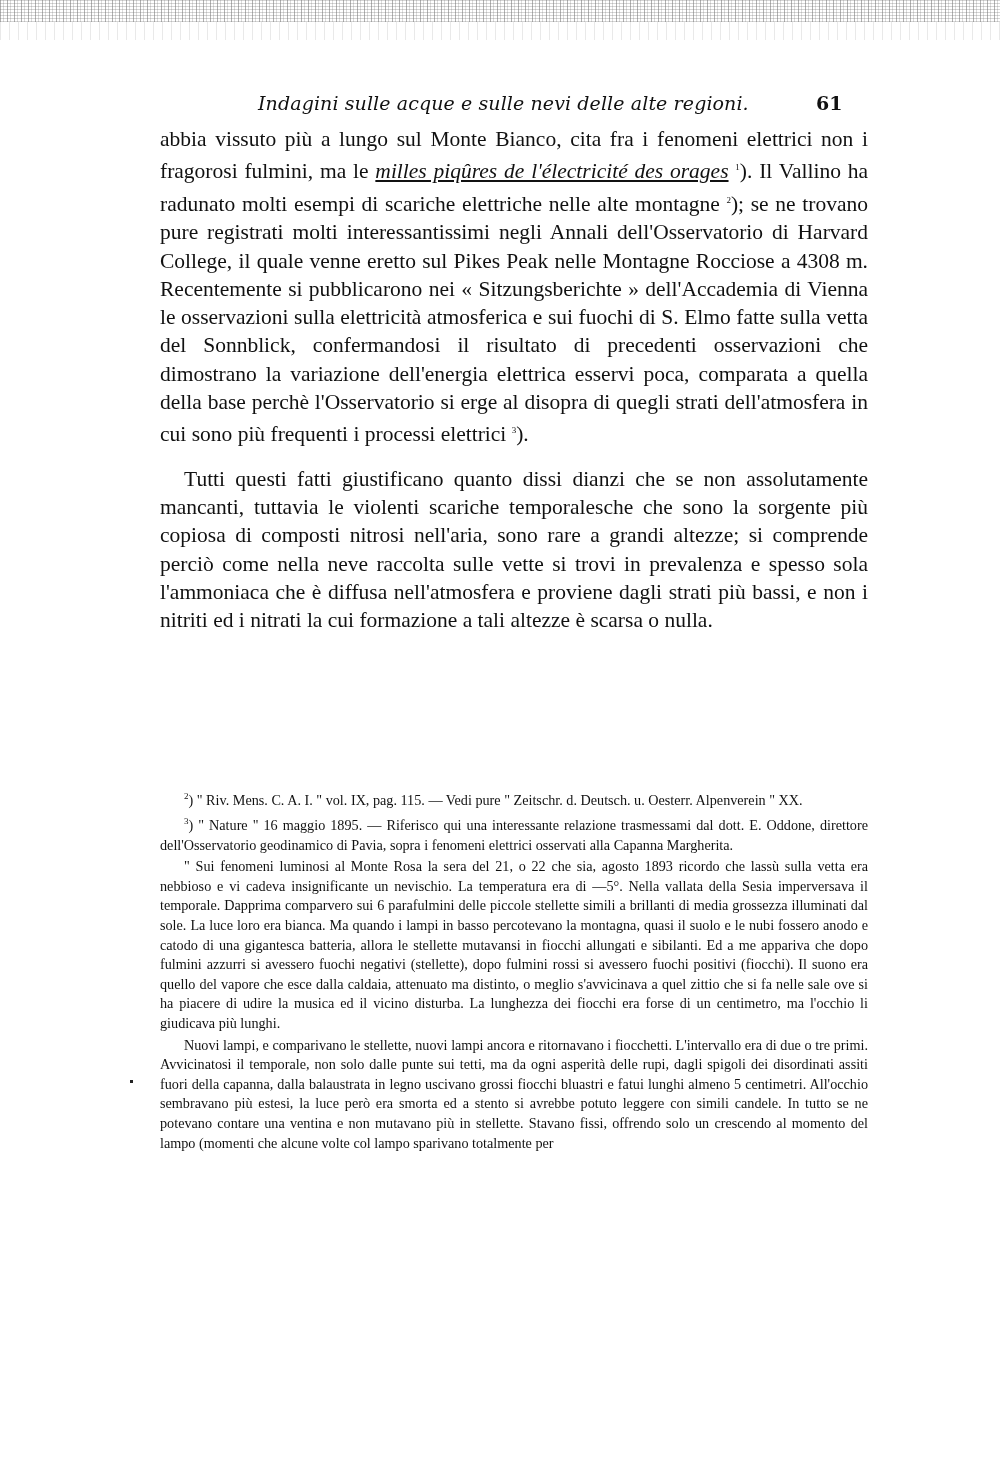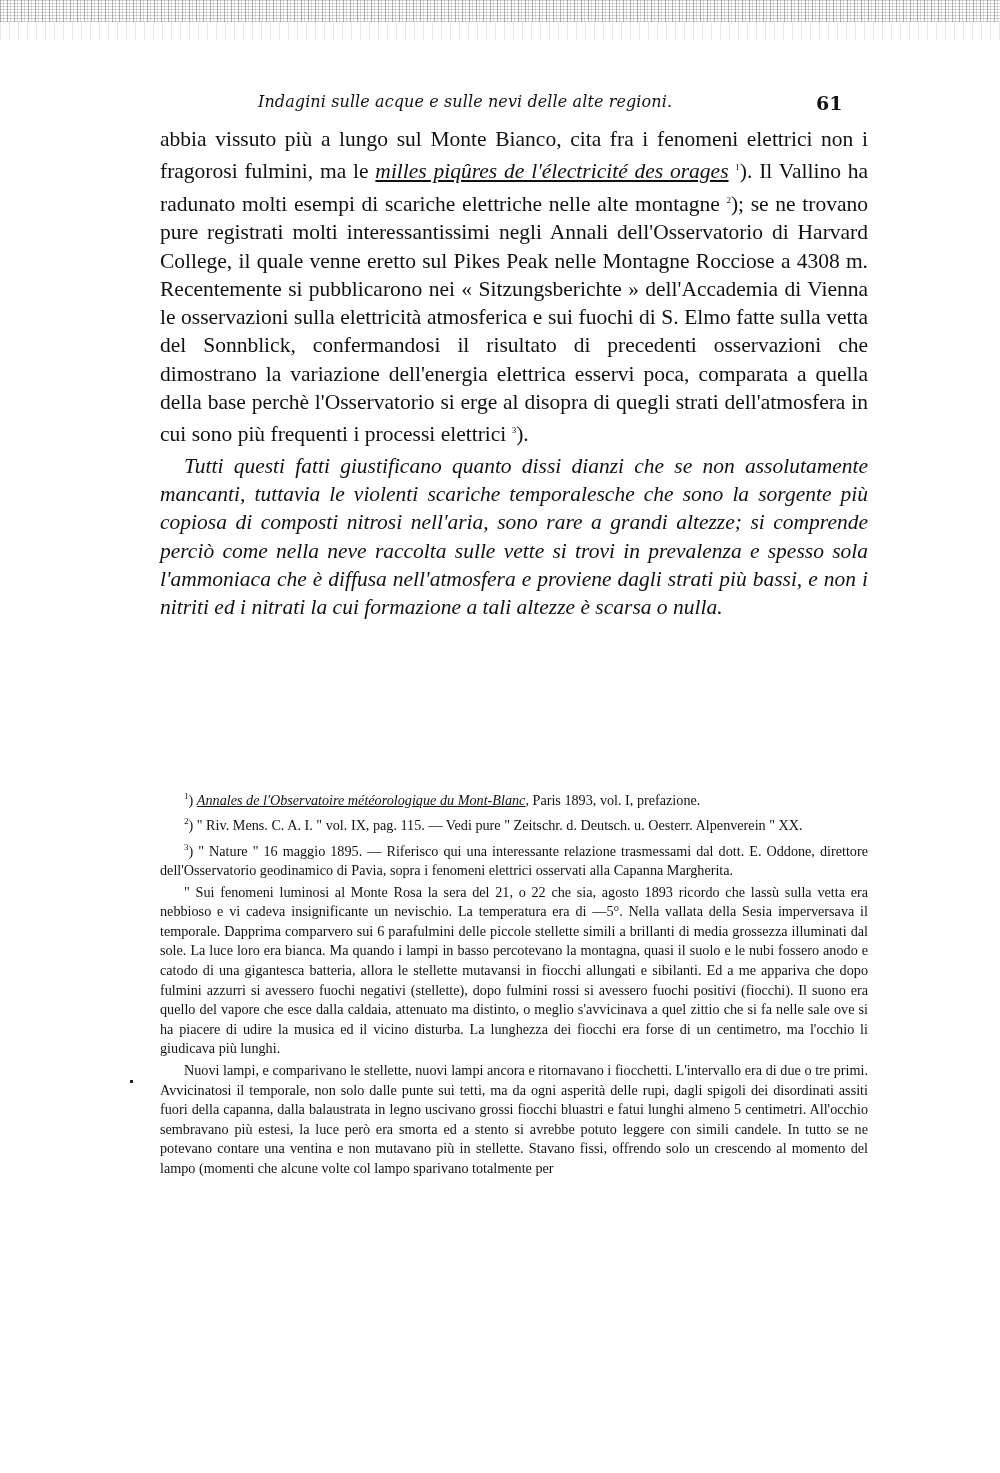--- a/index.html
+++ b/index.html
@@ -14,32 +14,32 @@
       repeating-linear-gradient(0deg, rgba(0,0,0,0.3) 0 1px, transparent 1px 3px);
     opacity: 0.55;
   }
   .scan-noise-fade {
     position: absolute; left: 0; top: 22px; width: 1000px; height: 18px;
     background: repeating-linear-gradient(90deg, rgba(0,0,0,0.25) 0 1px, transparent 1px 9px);
     opacity: 0.35;
   }
   .running-head {
     position: absolute; left: 258px; top: 92px; width: 590px;
-    font-size: 16px; font-style: italic; letter-spacing: 0.1px;
+    font-size: 19px; font-style: italic; letter-spacing: 0.1px;
   }
   .page-number {
     position: absolute; left: 816px; top: 92px; font-size: 19px; font-weight: bold;
   }
   .main-text {
     position: absolute; left: 160px; top: 125px; width: 708px;
     font-size: 21.5px; line-height: 28.3px; text-align: justify;
     font-family: "Liberation Serif", "DejaVu Serif", serif;
   }
   .main-text p { margin: 0; }
-  .main-text p.indent { text-indent: 24px; margin-top: 3px; font-style: italic; }
+  .main-text p.indent { text-indent: 24px; margin-top: 16px; }
   .footnotes {
     position: absolute; left: 160px; top: 787px; width: 708px;
     font-size: 14.2px; line-height: 19.6px; text-align: justify;
     font-family: "Liberation Serif", "DejaVu Serif", serif;
   }
   .footnotes p { margin: 0 0 2px 0; text-indent: 24px; }
   .fn-mark { font-size: 9px; vertical-align: super; }
   .italic { font-style: italic; text-decoration: underline; }
   .margin-dot {
     position: absolute; left: 130px; top: 1080px; width: 3px; height: 3px; background: #222;
@@ -53,20 +53,19 @@
 
 <div class="running-head">Indagini sulle acque e sulle nevi delle alte regioni.</div>
 <div class="page-number">61</div>
 
 <div class="main-text">
   <p><span>abbia vissuto più a lungo sul Monte Bianco, cita fra i fenomeni elettrici non i fragorosi fulmini, ma le </span><span class="italic">milles piqûres de l'électricité des orages</span> <span class="fn-mark">1</span><span>). Il Vallino ha radunato molti esempi di scariche elettriche nelle alte montagne </span><span class="fn-mark">2</span><span>); se ne trovano pure registrati molti interessantissimi negli Annali dell'Osservatorio di Harvard College, il quale venne eretto sul Pikes Peak nelle Montagne Rocciose a 4308 m. Recentemente si pubblicarono nei « Sitzungsberichte » dell'Accademia di Vienna le osservazioni sulla elettricità atmosferica e sui fuochi di S. Elmo fatte sulla vetta del Sonnblick, confermandosi il risultato di precedenti osservazioni che dimostrano la variazione dell'energia elettrica esservi poca, comparata a quella della base perchè l'Osservatorio si erge al disopra di quegli strati dell'atmosfera in cui sono più frequenti i processi elettrici </span><span class="fn-mark">3</span><span>).</span></p>
   <p class="indent">Tutti questi fatti giustificano quanto dissi dianzi che se non assolutamente mancanti, tuttavia le violenti scariche temporalesche che sono la sorgente più copiosa di composti nitrosi nell'aria, sono rare a grandi altezze; si comprende perciò come nella neve raccolta sulle vette si trovi in prevalenza e spesso sola l'ammoniaca che è diffusa nell'atmosfera e proviene dagli strati più bassi, e non i nitriti ed i nitrati la cui formazione a tali altezze è scarsa o nulla.</p>
 </div>
 
 <div class="footnotes">
-  <p><span class="fn-mark">1</span>) <span class="italic">Annales de l'Observatoire météorologique du Mont-Blanc</span><span>, Paris 1893, vol. I, prefazione.</span></p>
   <p><span class="fn-mark">2</span>) <span>" Riv. Mens. C. A. I. " vol. IX, pag. 115. — Vedi pure " Zeitschr. d. Deutsch. u. Oesterr. Alpenverein " XX.</span></p>
   <p><span class="fn-mark">3</span>) <span>" Nature " 16 maggio 1895. — Riferisco qui una interessante relazione trasmessami dal dott. E. Oddone, direttore dell'Osservatorio geodinamico di Pavia, sopra i fenomeni elettrici osservati alla Capanna Margherita.</span></p>
   <p>" Sui fenomeni luminosi al Monte Rosa la sera del 21, o 22 che sia, agosto 1893 ricordo che lassù sulla vetta era nebbioso e vi cadeva insignificante un nevischio. La temperatura era di —5°. Nella vallata della Sesia imperversava il temporale. Dapprima comparvero sui 6 parafulmini delle piccole stellette simili a brillanti di media grossezza illuminati dal sole. La luce loro era bianca. Ma quando i lampi in basso percotevano la montagna, quasi il suolo e le nubi fossero anodo e catodo di una gigantesca batteria, allora le stellette mutavansi in fiocchi allungati e sibilanti. Ed a me appariva che dopo fulmini azzurri si avessero fuochi negativi (stellette), dopo fulmini rossi si avessero fuochi positivi (fiocchi). Il suono era quello del vapore che esce dalla caldaia, attenuato ma distinto, o meglio s'avvicinava a quel zittio che si fa nelle sale ove si ha piacere di udire la musica ed il vicino disturba. La lunghezza dei fiocchi era forse di un centimetro, ma l'occhio li giudicava più lunghi.</p>
   <p>Nuovi lampi, e comparivano le stellette, nuovi lampi ancora e ritornavano i fiocchetti. L'intervallo era di due o tre primi. Avvicinatosi il temporale, non solo dalle punte sui tetti, ma da ogni asperità delle rupi, dagli spigoli dei disordinati assiti fuori della capanna, dalla balaustrata in legno uscivano grossi fiocchi bluastri e fatui lunghi almeno 5 centimetri. All'occhio sembravano più estesi, la luce però era smorta ed a stento si avrebbe potuto leggere con simili candele. In tutto se ne potevano contare una ventina e non mutavano più in stellette. Stavano fissi, offrendo solo un crescendo al momento del lampo (momenti che alcune volte col lampo sparivano totalmente per</p>
 </div>
 
 <div class="margin-dot"></div>
 
 </body></html>

